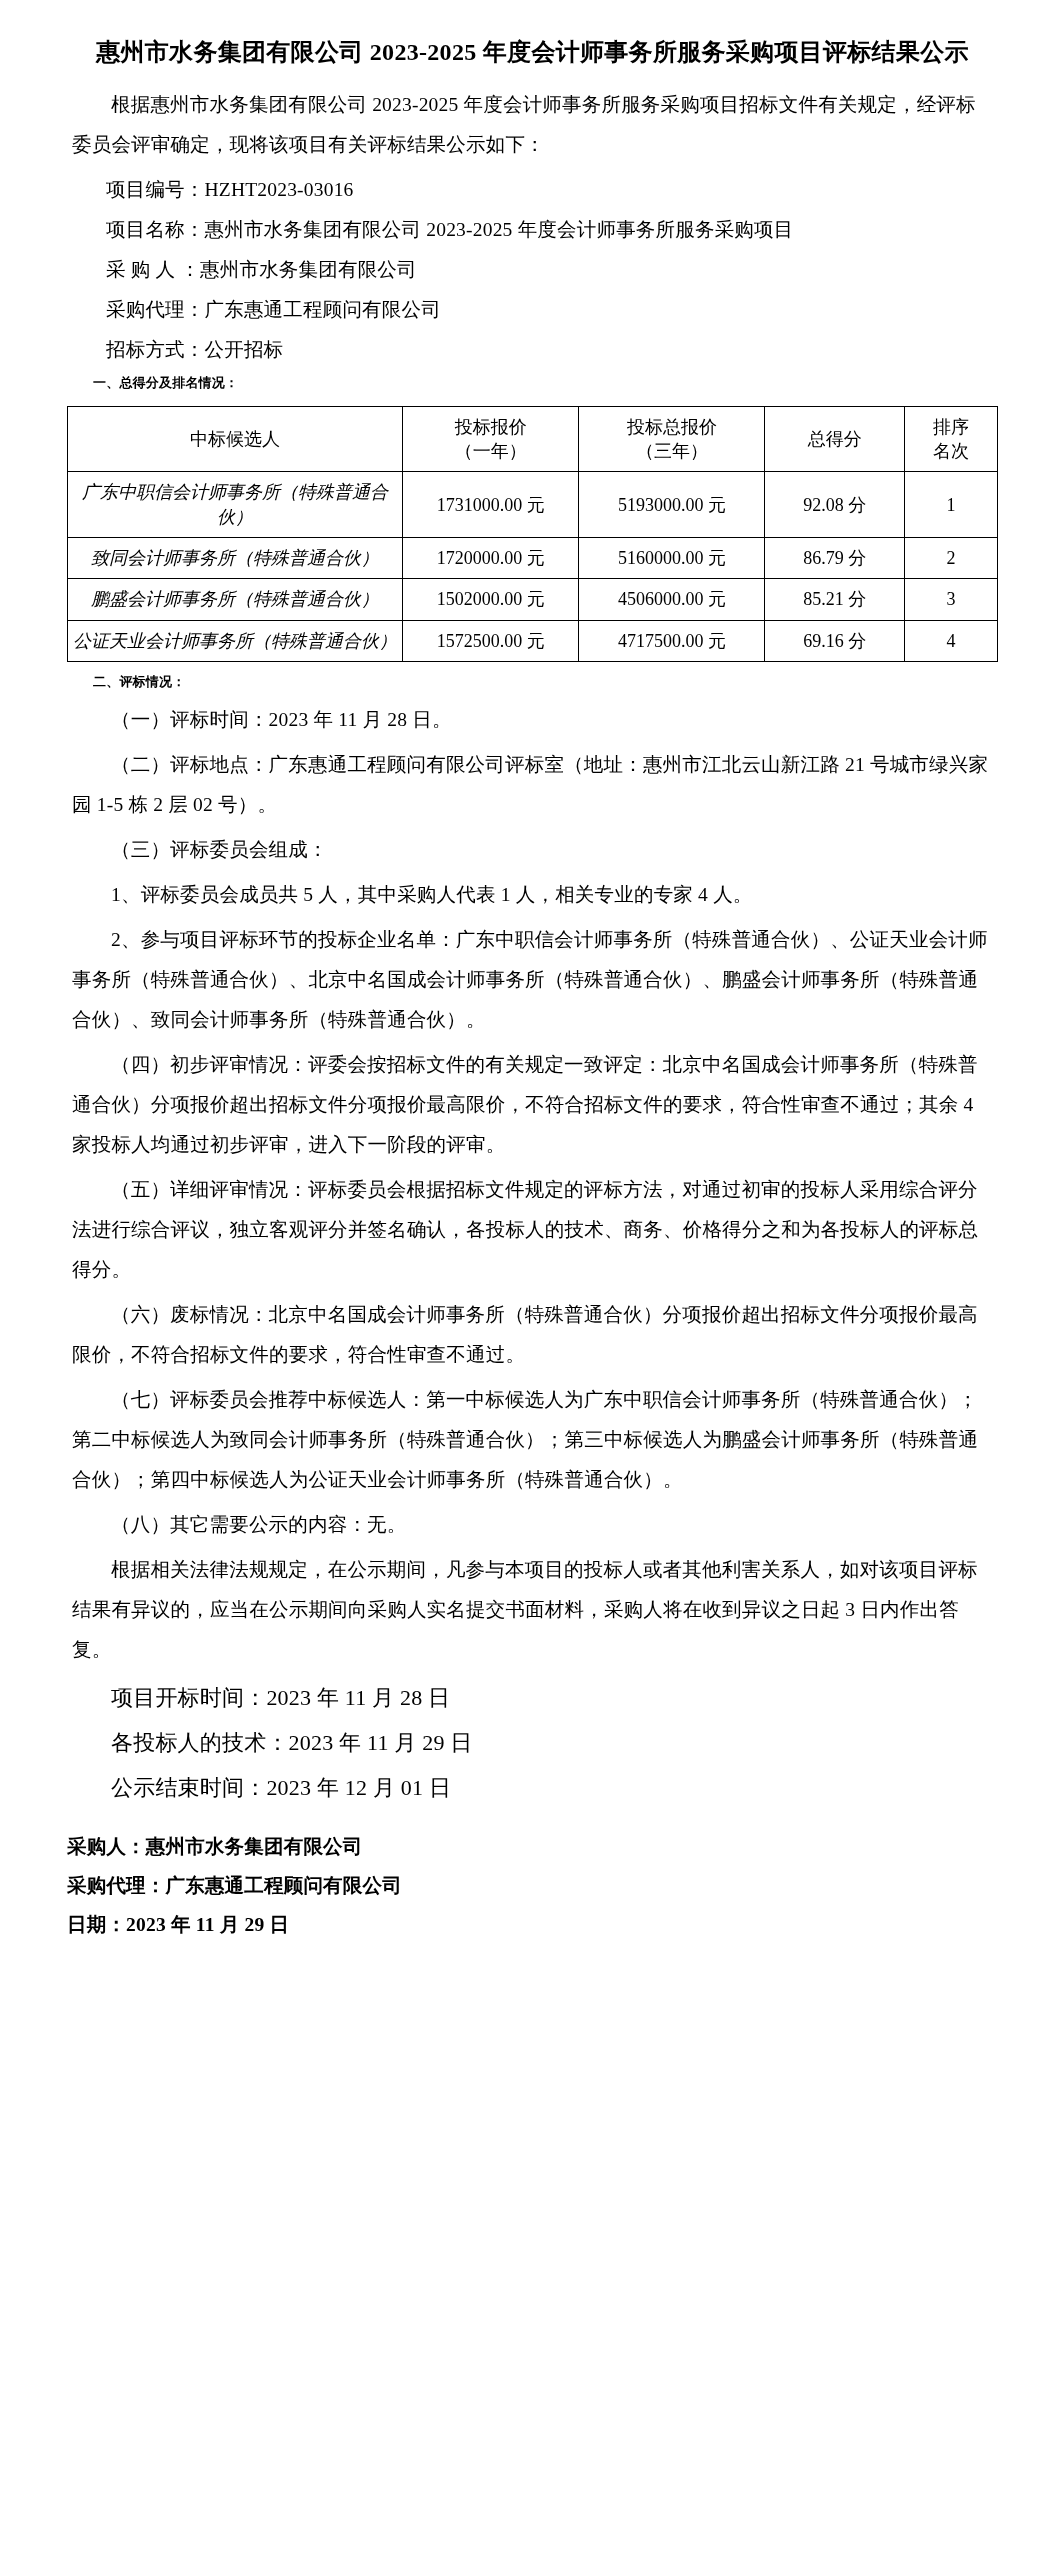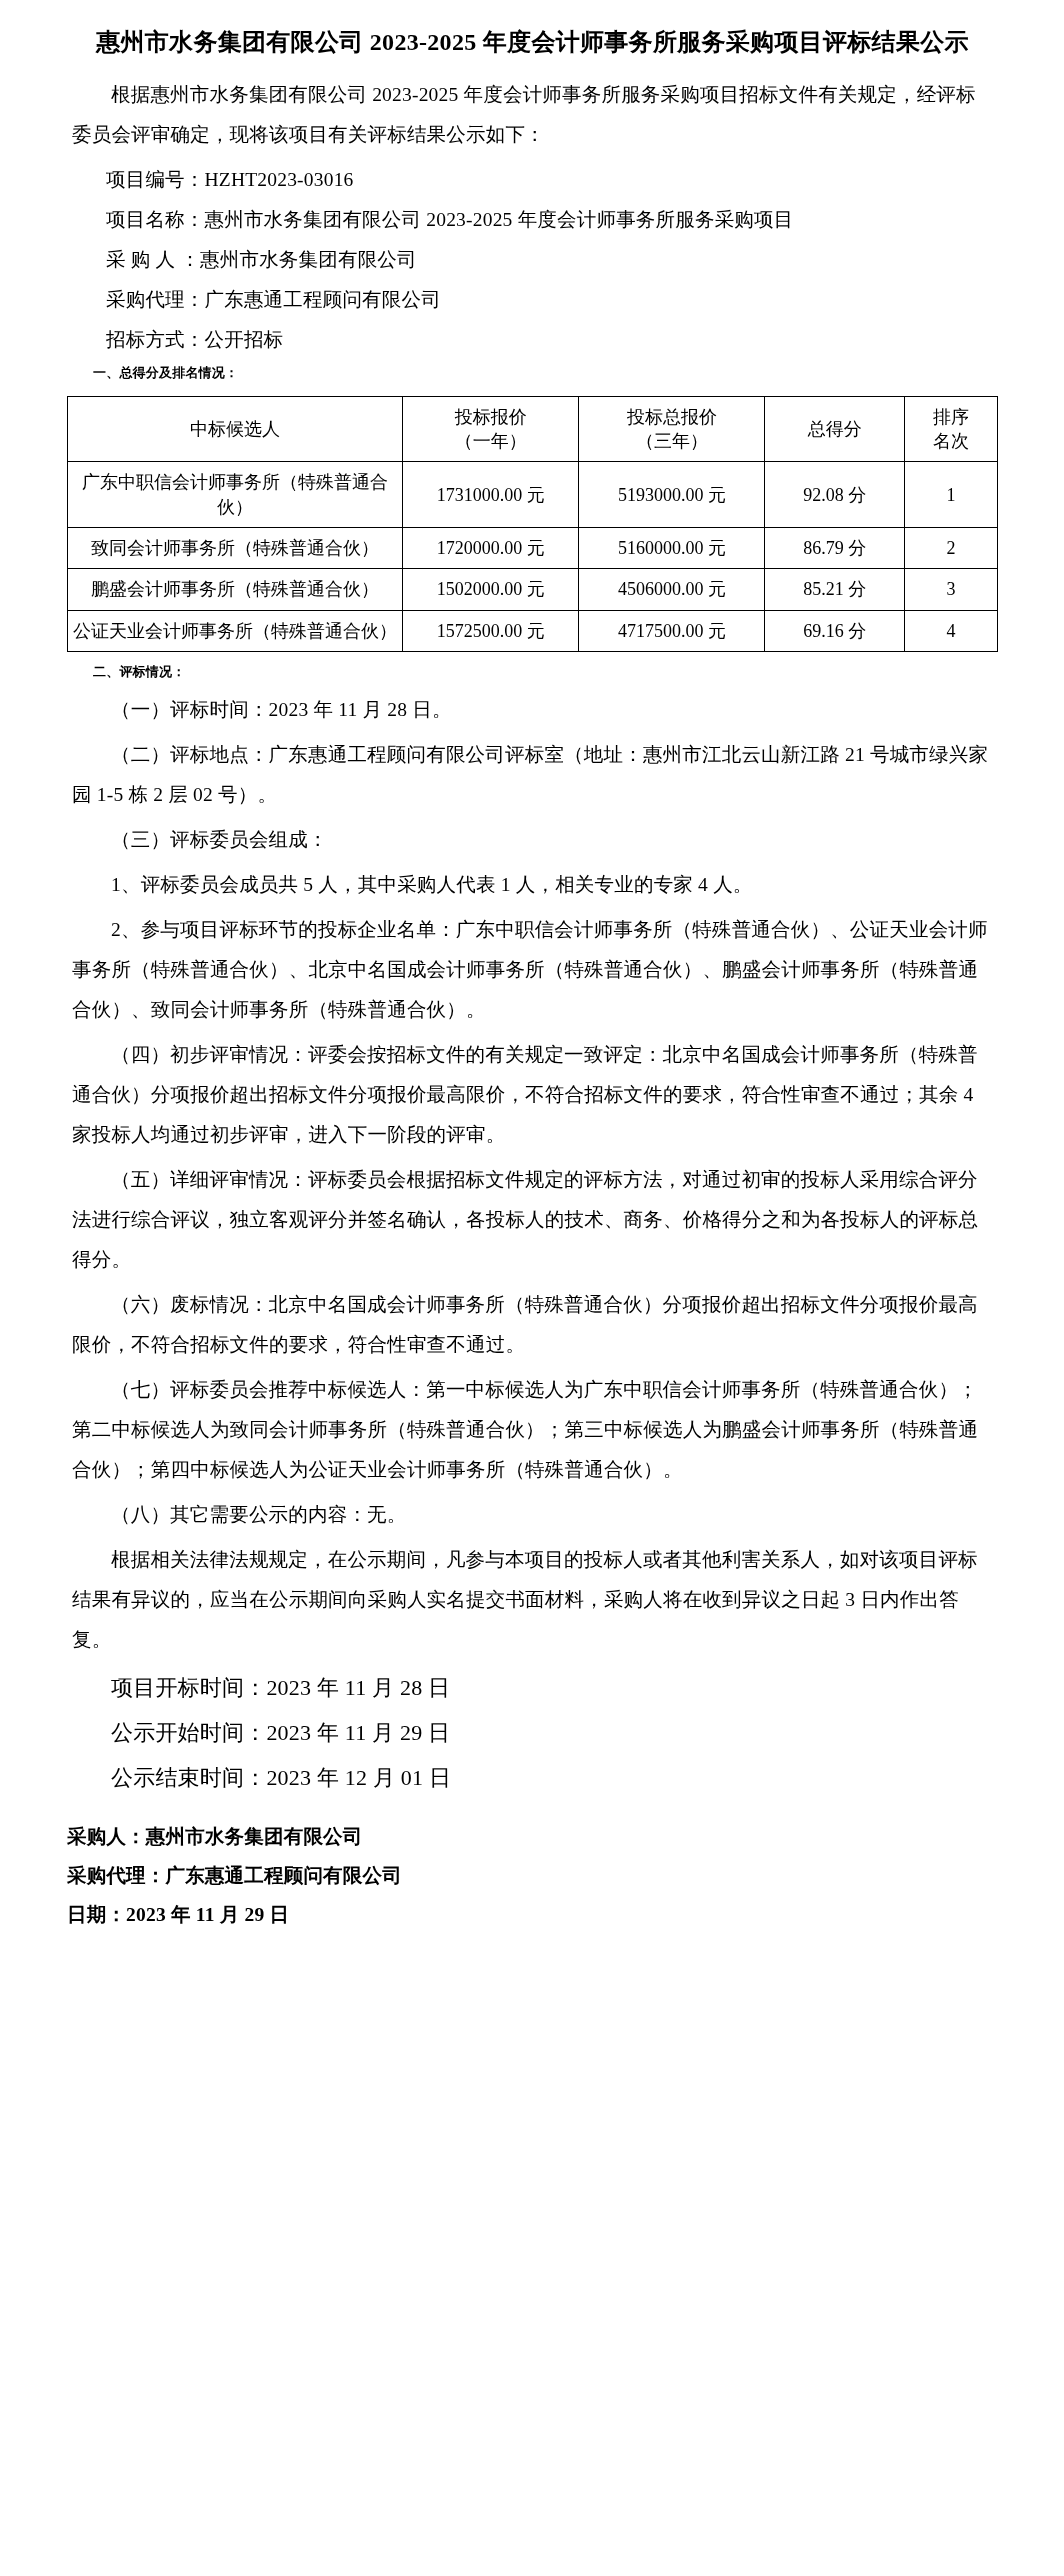--- a/index.html
+++ b/index.html
@@ -8,21 +8,21 @@
     background: #ffffff;
   }
   body {
     width: 1065px;
     font-family: "Liberation Serif", "DejaVu Serif", serif;
     color: #000000;
   }
   .page {
     width: 1065px;
     box-sizing: border-box;
-    padding: 21px 67px 27px 67px;
+    padding: 31px 67px 27px 67px;
   }
   .doc-title {
     text-align: center;
     font-size: 24px;
     font-weight: bold;
     line-height: 1.75;
     letter-spacing: 0.3px;
     margin: 0 0 12px 0;
     padding: 0 13.4px;
   }
@@ -61,20 +61,21 @@
     font-size: 18px;
     padding: 8px 2.7px;
     line-height: 1.35;
     font-weight: normal;
   }
   table.result-table th {
     font-weight: normal;
   }
   table.result-table td.name-cell {
     text-align: center;
+    font-style: italic;
   }
   .col-name { width: 36%; }
   .col-one  { width: 19%; }
   .col-three{ width: 20%; }
   .col-score{ width: 15%; }
   .col-rank { width: 10%; }
   .sign-block {
     margin-top: 17.4px;
   }
   .sign-line {
@@ -197,21 +198,21 @@
   <p class="body-p">（六）废标情况：北京中名国成会计师事务所（特殊普通合伙）分项报价超出招标文件分项报价最高限价，不符合招标文件的要求，符合性审查不通过。</p>
   <p class="body-p">（七）评标委员会推荐中标候选人：第一中标候选人为广东中职信会计师事务所（特殊普通合伙）；第二中标候选人为致同会计师事务所（特殊普通合伙）；第三中标候选人为鹏盛会计师事务所（特殊普通合伙）；第四中标候选人为公证天业会计师事务所（特殊普通合伙）。</p>
   <p class="body-p">（八）其它需要公示的内容：无。</p>
 
   <p class="body-p">根据相关法律法规规定，在公示期间，凡参与本项目的投标人或者其他利害关系人，如对该项目评标结果有异议的，应当在公示期间向采购人实名提交书面材料，采购人将在收到异议之日起 3 日内作出答复。</p>
 
   <p class="tail-line">
     <span>项目开标时间：</span><span>2023 年 11 月 28 日</span>
   </p>
   <p class="tail-line">
-    <span>公示开始时间：</span><span>2023 年 11 月 29 日</span>
+    <span>各投标人的技术：</span><span>2023 年 11 月 29 日</span>
   </p>
   <p class="tail-line">
     <span>公示结束时间：</span><span>2023 年 12 月 01 日</span>
   </p>
 
   <div class="sign-block">
     <div class="sign-line">
       <span class="sign-label">采购人：</span><span>惠州市水务集团有限公司</span>
     </div>
     <div class="sign-line">

